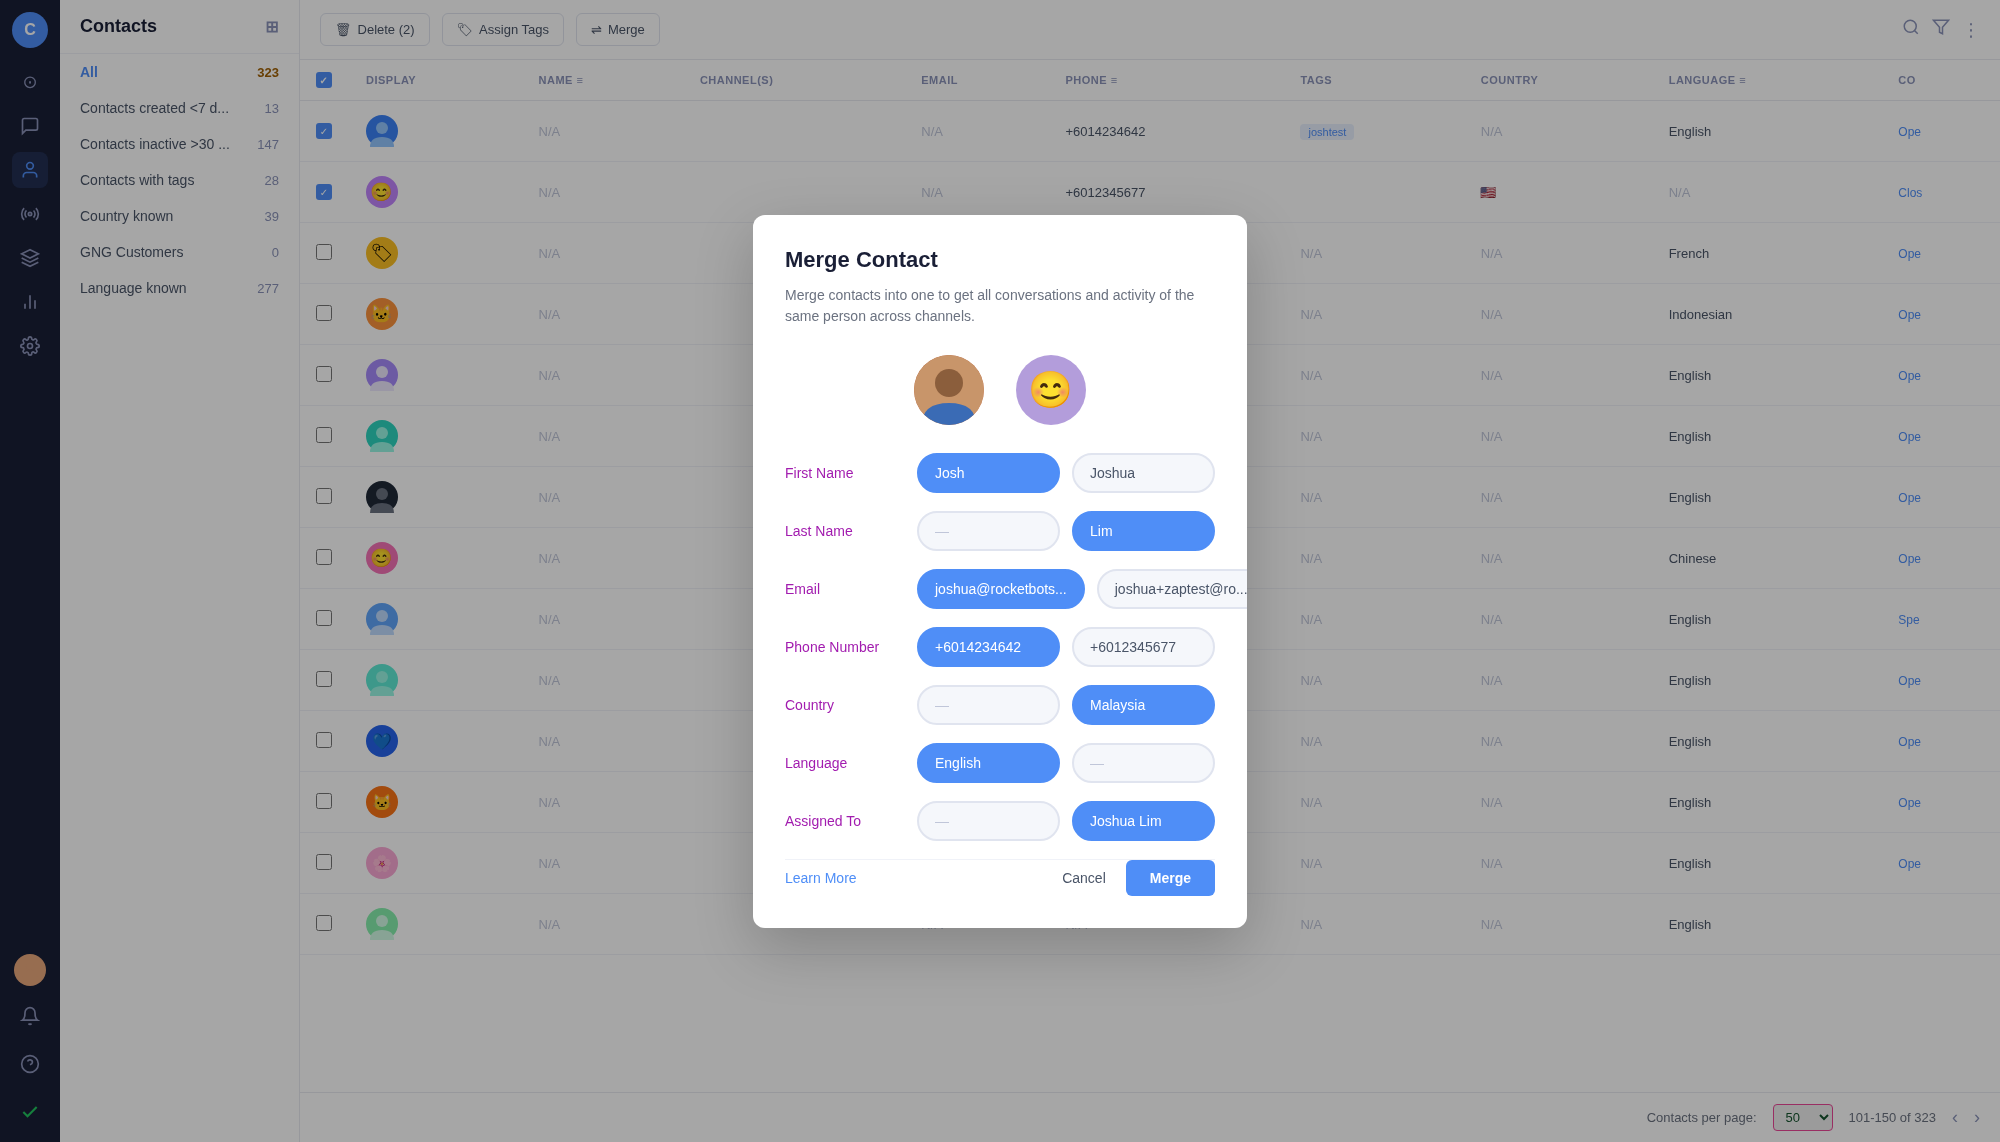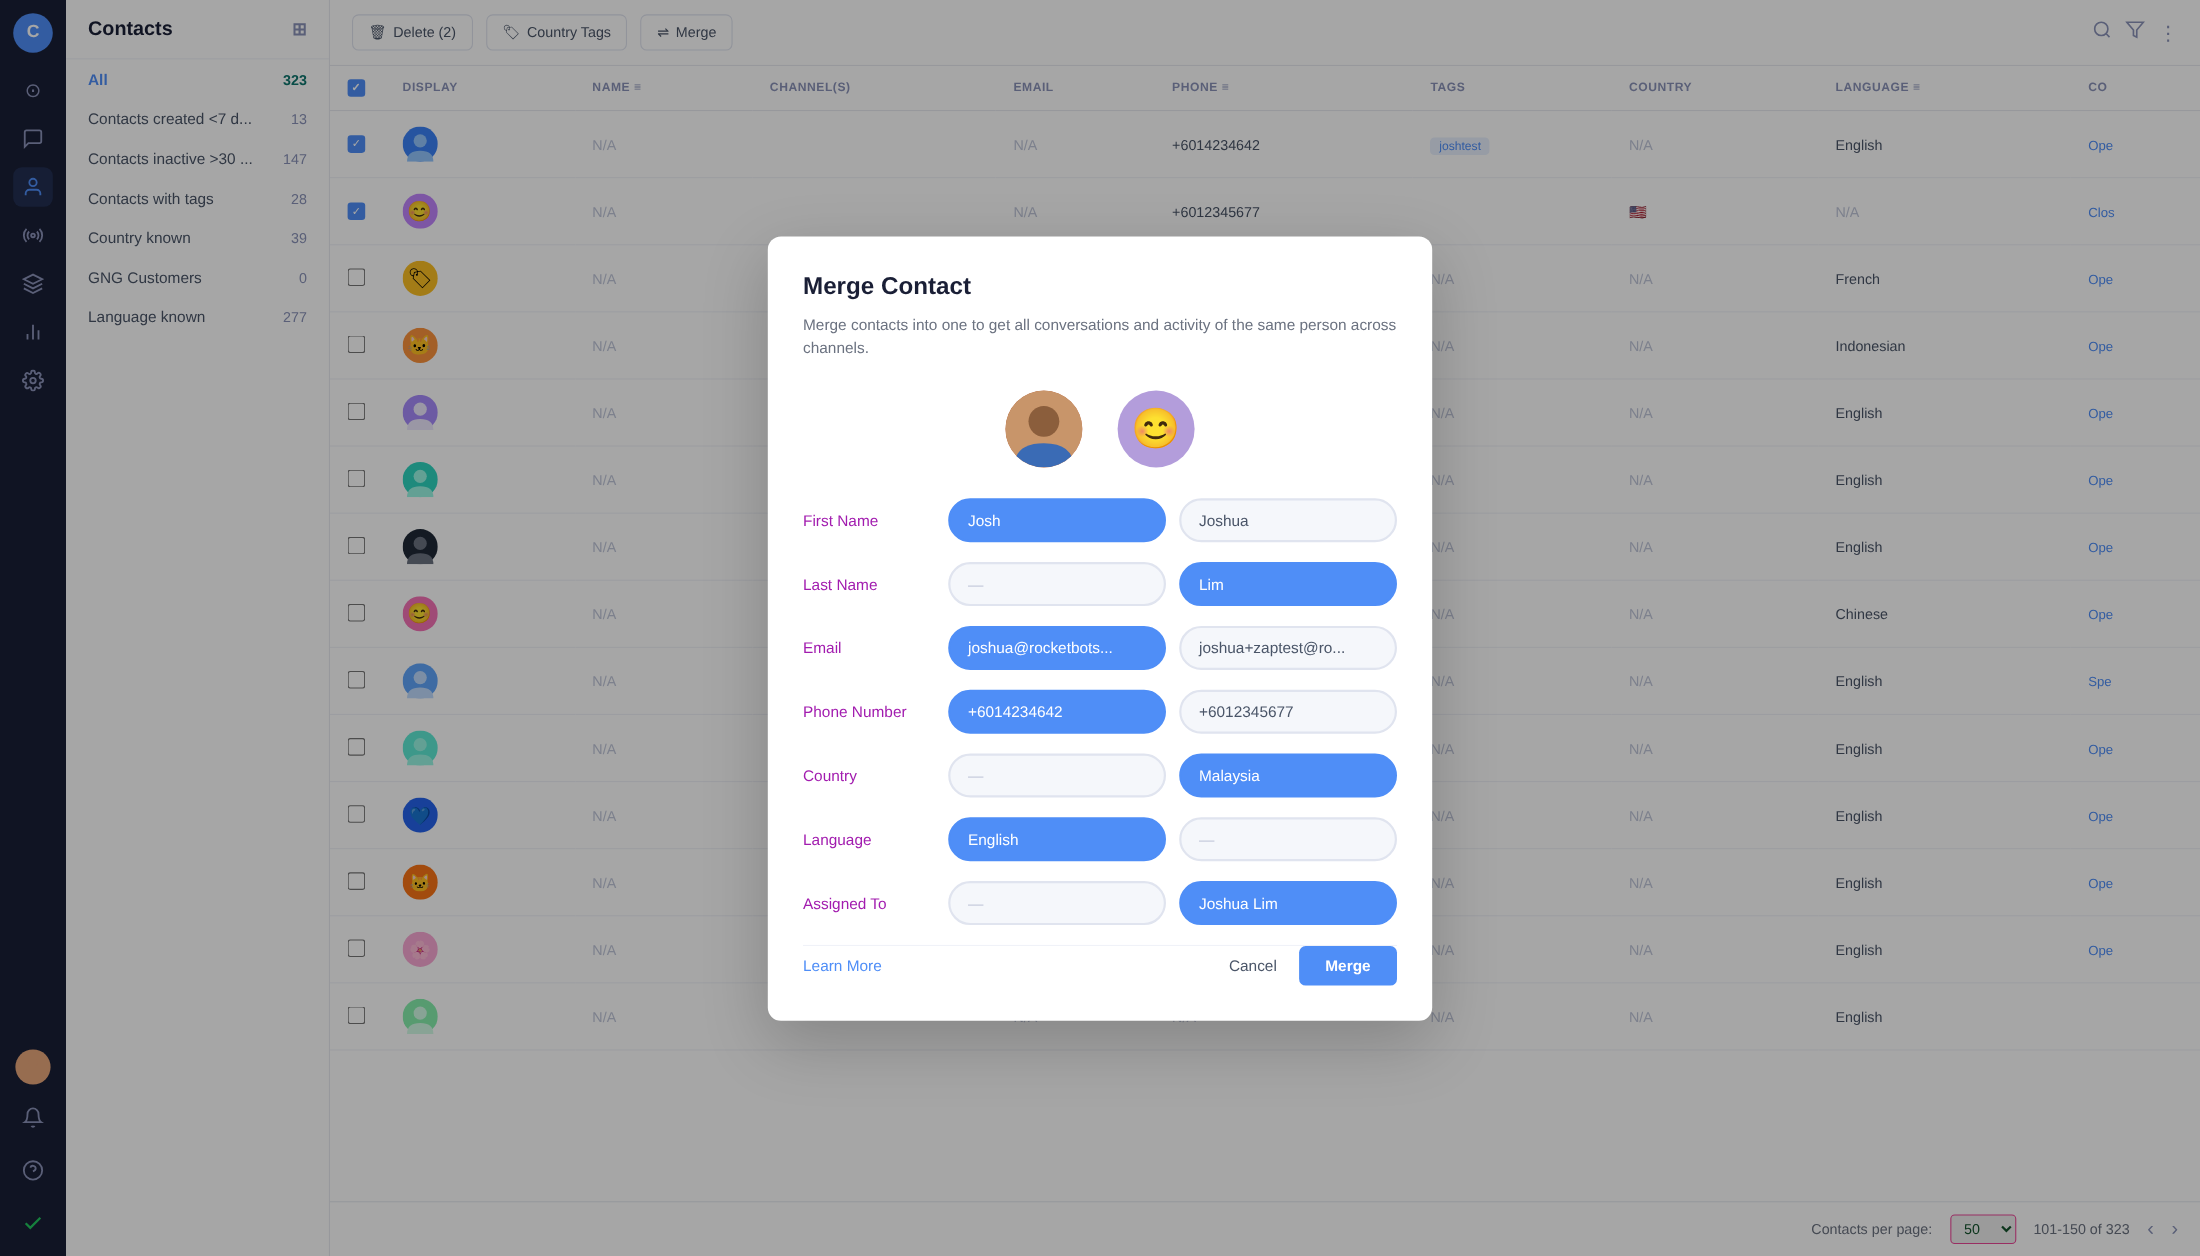--- a/index.html
+++ b/index.html
@@ -15,21 +15,21 @@
     .nav-icon.active { color: #4f8ef7; background: rgba(79,142,247,0.15); }
     .nav-avatar { width: 32px; height: 32px; background: #e8a87c; border-radius: 50%; display: flex; align-items: center; justify-content: center; color: white; font-size: 13px; font-weight: bold; }
 
     
     .sidebar { width: 240px; background: #fff; border-right: 1px solid #e8eaf0; display: flex; flex-direction: column; flex-shrink: 0; }
     .sidebar-header { padding: 16px 20px; font-size: 18px; font-weight: 700; color: #1a1f36; display: flex; align-items: center; justify-content: space-between; border-bottom: 1px solid #f0f2f8; }
     .sidebar-header-icons { display: flex; gap: 8px; color: #8b93b8; font-size: 16px; }
     .sidebar-item { display: flex; align-items: center; justify-content: space-between; padding: 10px 20px; cursor: pointer; font-size: 14px; color: #4a5568; }
     .sidebar-item.active { color: #4f8ef7; font-weight: 600; }
     .sidebar-item .count { color: #8b93b8; font-size: 13px; }
-    .sidebar-item.active .count { color: #0f766e; }
+    .sidebar-item.active .count { color: #a16207; }
 
     
     .main { flex: 1; display: flex; flex-direction: column; overflow: hidden; position: relative; }
 
     
     .toolbar { height: 60px; background: #fff; border-bottom: 1px solid #e8eaf0; display: flex; align-items: center; padding: 0 20px; gap: 12px; flex-shrink: 0; }
     .toolbar-btn { display: flex; align-items: center; gap: 6px; padding: 8px 14px; border-radius: 6px; border: 1px solid #e0e4ef; background: #fff; font-size: 13px; color: #4a5568; cursor: pointer; font-weight: 500; }
     .toolbar-right { margin-left: auto; display: flex; gap: 12px; color: #8b93b8; font-size: 18px; align-items: center; }
 
     
@@ -44,21 +44,21 @@
     .tag { background: #e8f0fe; color: #4f8ef7; padding: 2px 8px; border-radius: 4px; font-size: 11px; }
     .status-open { color: #4f8ef7; font-size: 12px; }
 
     
     .table-footer { height: 50px; background: #fff; border-top: 1px solid #e8eaf0; display: flex; align-items: center; justify-content: flex-end; padding: 0 20px; gap: 16px; font-size: 13px; color: #6b7280; flex-shrink: 0; }
 
     
     .overlay { position: absolute; top: 0; left: 0; right: 0; bottom: 0; background: rgba(0,0,0,0.35); z-index: 100; display: flex; align-items: center; justify-content: center; }
 
     
-    .modal { background: #fff; border-radius: 12px; width: 604px; max-height: 90vh; overflow-y: auto; padding: 32px; box-shadow: 0 20px 60px rgba(0,0,0,0.2); position: relative; z-index: 101; }
+    .modal { background: #fff; border-radius: 12px; width: 494px; max-height: 90vh; overflow-y: auto; padding: 32px; box-shadow: 0 20px 60px rgba(0,0,0,0.2); position: relative; z-index: 101; }
     .modal-title { font-size: 22px; font-weight: 700; color: #1a1f36; margin-bottom: 12px; }
     .modal-desc { font-size: 14px; color: #6b7280; margin-bottom: 28px; line-height: 1.5; }
 
     .contact-avatars { display: flex; justify-content: center; gap: 32px; margin-bottom: 28px; }
 
     .merge-field { display: flex; align-items: center; margin-bottom: 18px; gap: 12px; }
     .merge-field-label { width: 120px; font-size: 14px; color: #a21caf; font-weight: 500; flex-shrink: 0; }
     .merge-option { flex: 1; padding: 10px 16px; border-radius: 20px; border: 2px solid transparent; font-size: 14px; cursor: pointer; transition: all 0.15s; }
     .merge-option.selected { background: #4f8ef7; color: #fff; border-color: #4f8ef7; }
     .merge-option.unselected { background: #f5f7fb; color: #4a5568; border: 2px solid #e0e4ef; }
@@ -186,21 +186,21 @@
 
   <div class="main">
 
     <div class="toolbar">
       <button class="toolbar-btn">
         <span>🗑</span>
         <span>Delete (2)</span>
       </button>
       <button class="toolbar-btn">
         <span>🏷</span>
-        <span>Country Tags</span>
+        <span>Assign Tags</span>
       </button>
       <button class="toolbar-btn">
         <span>⇌</span>
         <span>Merge</span>
       </button>
       <div class="toolbar-right">
         <span>
           <svg width="18" height="18" viewBox="0 0 24 24" fill="none" stroke="#8b93b8" stroke-width="2">
               <circle cx="11" cy="11" r="8"></circle>
               <line x1="21" y1="21" x2="16.65" y2="16.65"></line>

